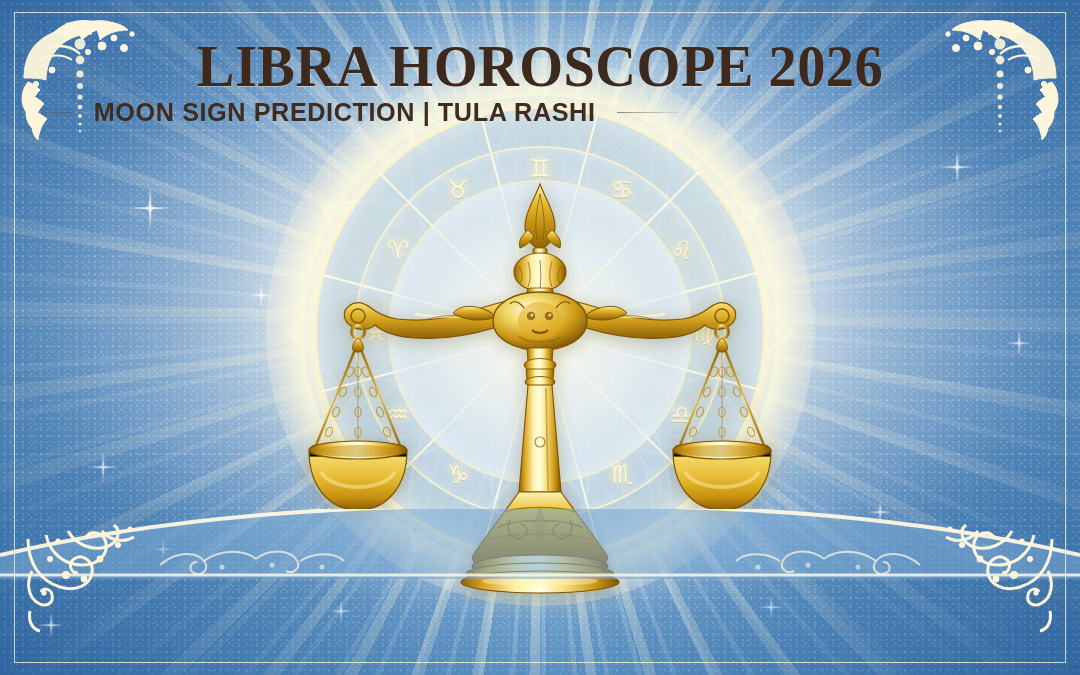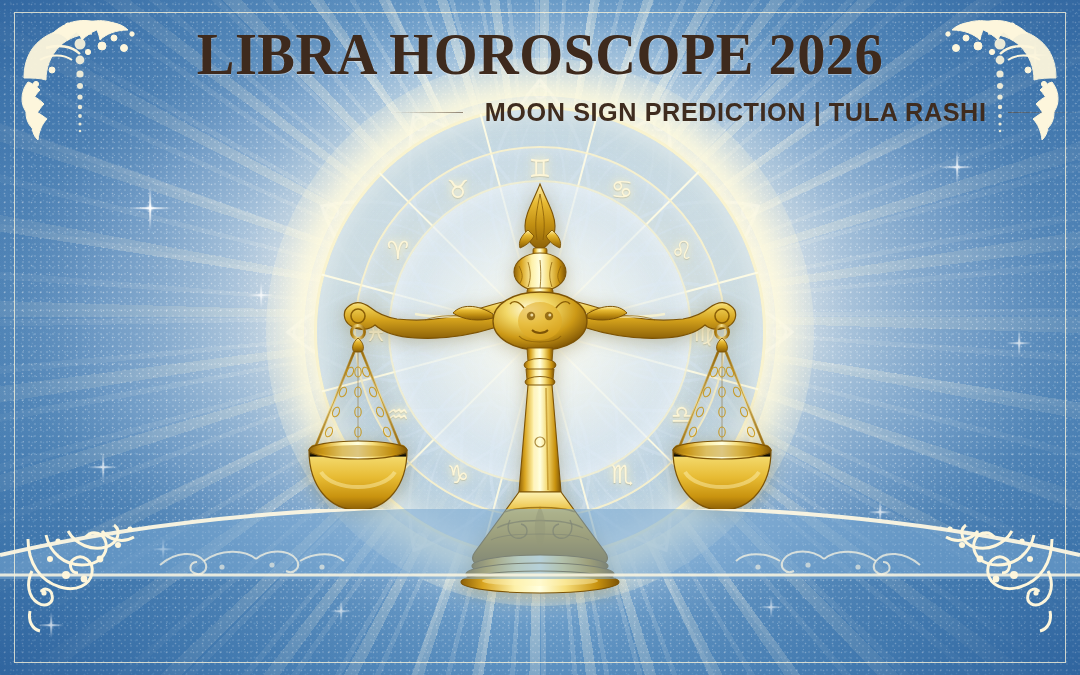--- a/index.html
+++ b/index.html
@@ -139,35 +139,34 @@
     position:absolute;left:50%;top:332px;transform:translate(-50%,-50%);
     width:760px;height:760px;opacity:.5;
   }
 
   
   .scales{position:absolute;left:50%;top:180px;transform:translateX(-50%);
     width:470px;height:420px;
     filter:drop-shadow(0 3px 9px rgba(120,100,30,.35));}
 
   
-  .title-block{position:absolute;left:0;right:0;top:24px;text-align:center;}
+  .title-block{position:absolute;left:0;right:0;top:36px;text-align:center;}
   .main-title{
     font-family:"Liberation Serif","DejaVu Serif",serif;
     font-weight:700;
     font-size:60px;
     letter-spacing:.5px;
     color:#3e2a1d;
     margin:0;
     line-height:1.02;
     transform:scaleX(.94);
     text-shadow:0 1px 0 rgba(255,255,255,.35);
   }
   .sub-row{
-    display:flex;align-items:center;justify-content:flex-end;gap:14px;
-    margin-top:12px;
+    display:flex;align-items:center;justify-content:flex-start;gap:14px;
   }
   .sub-rule{
     height:1px;width:72px;
     background:linear-gradient(to right, rgba(90,70,52,0), rgba(90,70,52,.62));
   }
   .sub-rule.r{background:linear-gradient(to left, rgba(90,70,52,0), rgba(90,70,52,.62));}
   .subtitle{
     font-family:"Liberation Sans",sans-serif;
     font-weight:700;font-size:26px;letter-spacing:.6px;
     color:#3f2c1f;white-space:nowrap;transform:scaleX(.97);

